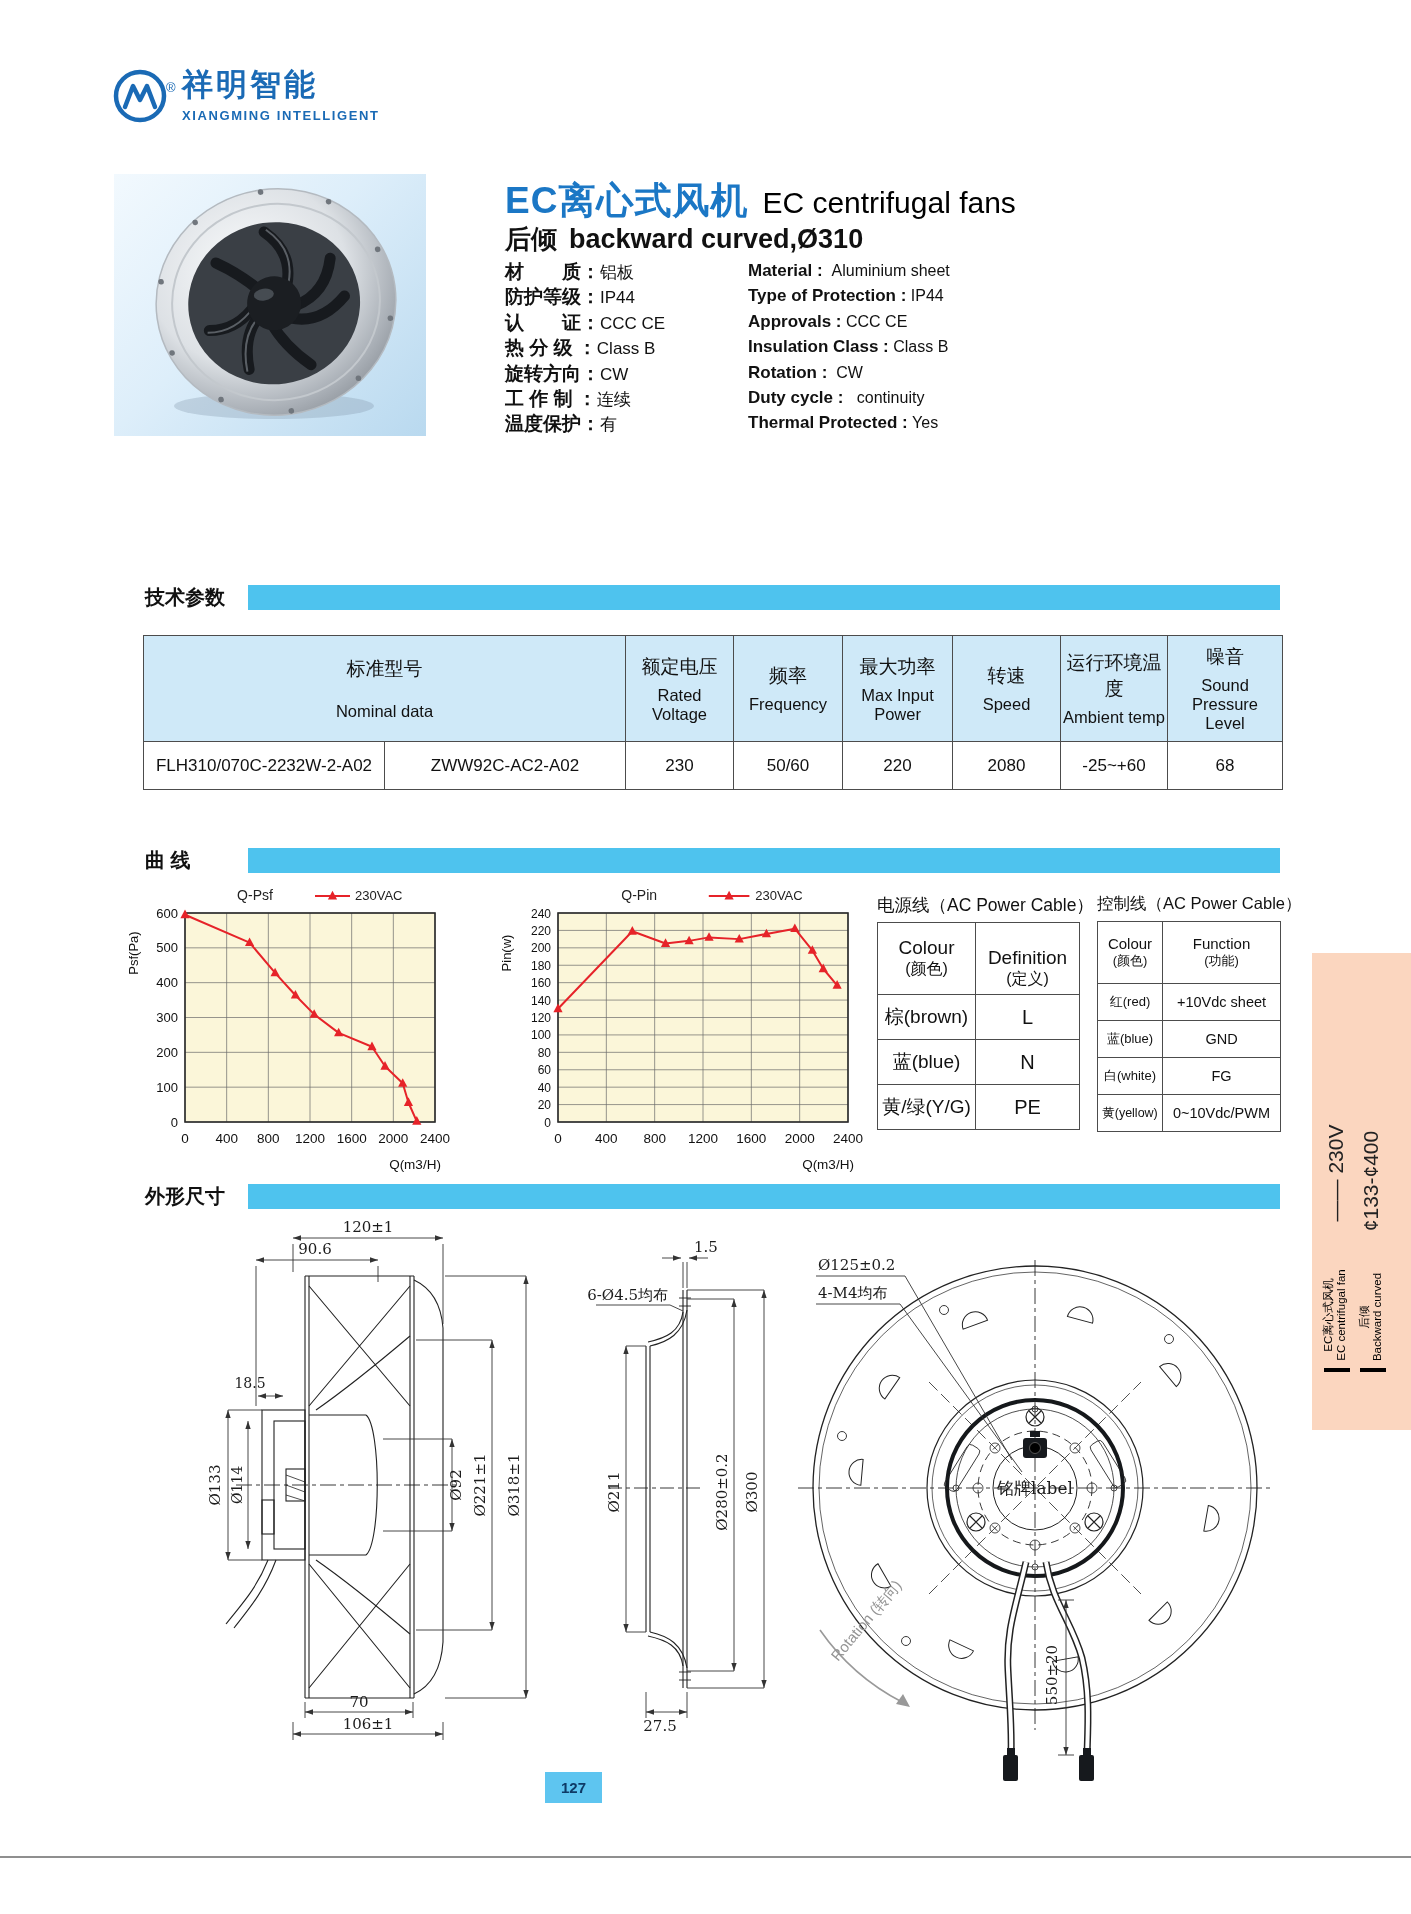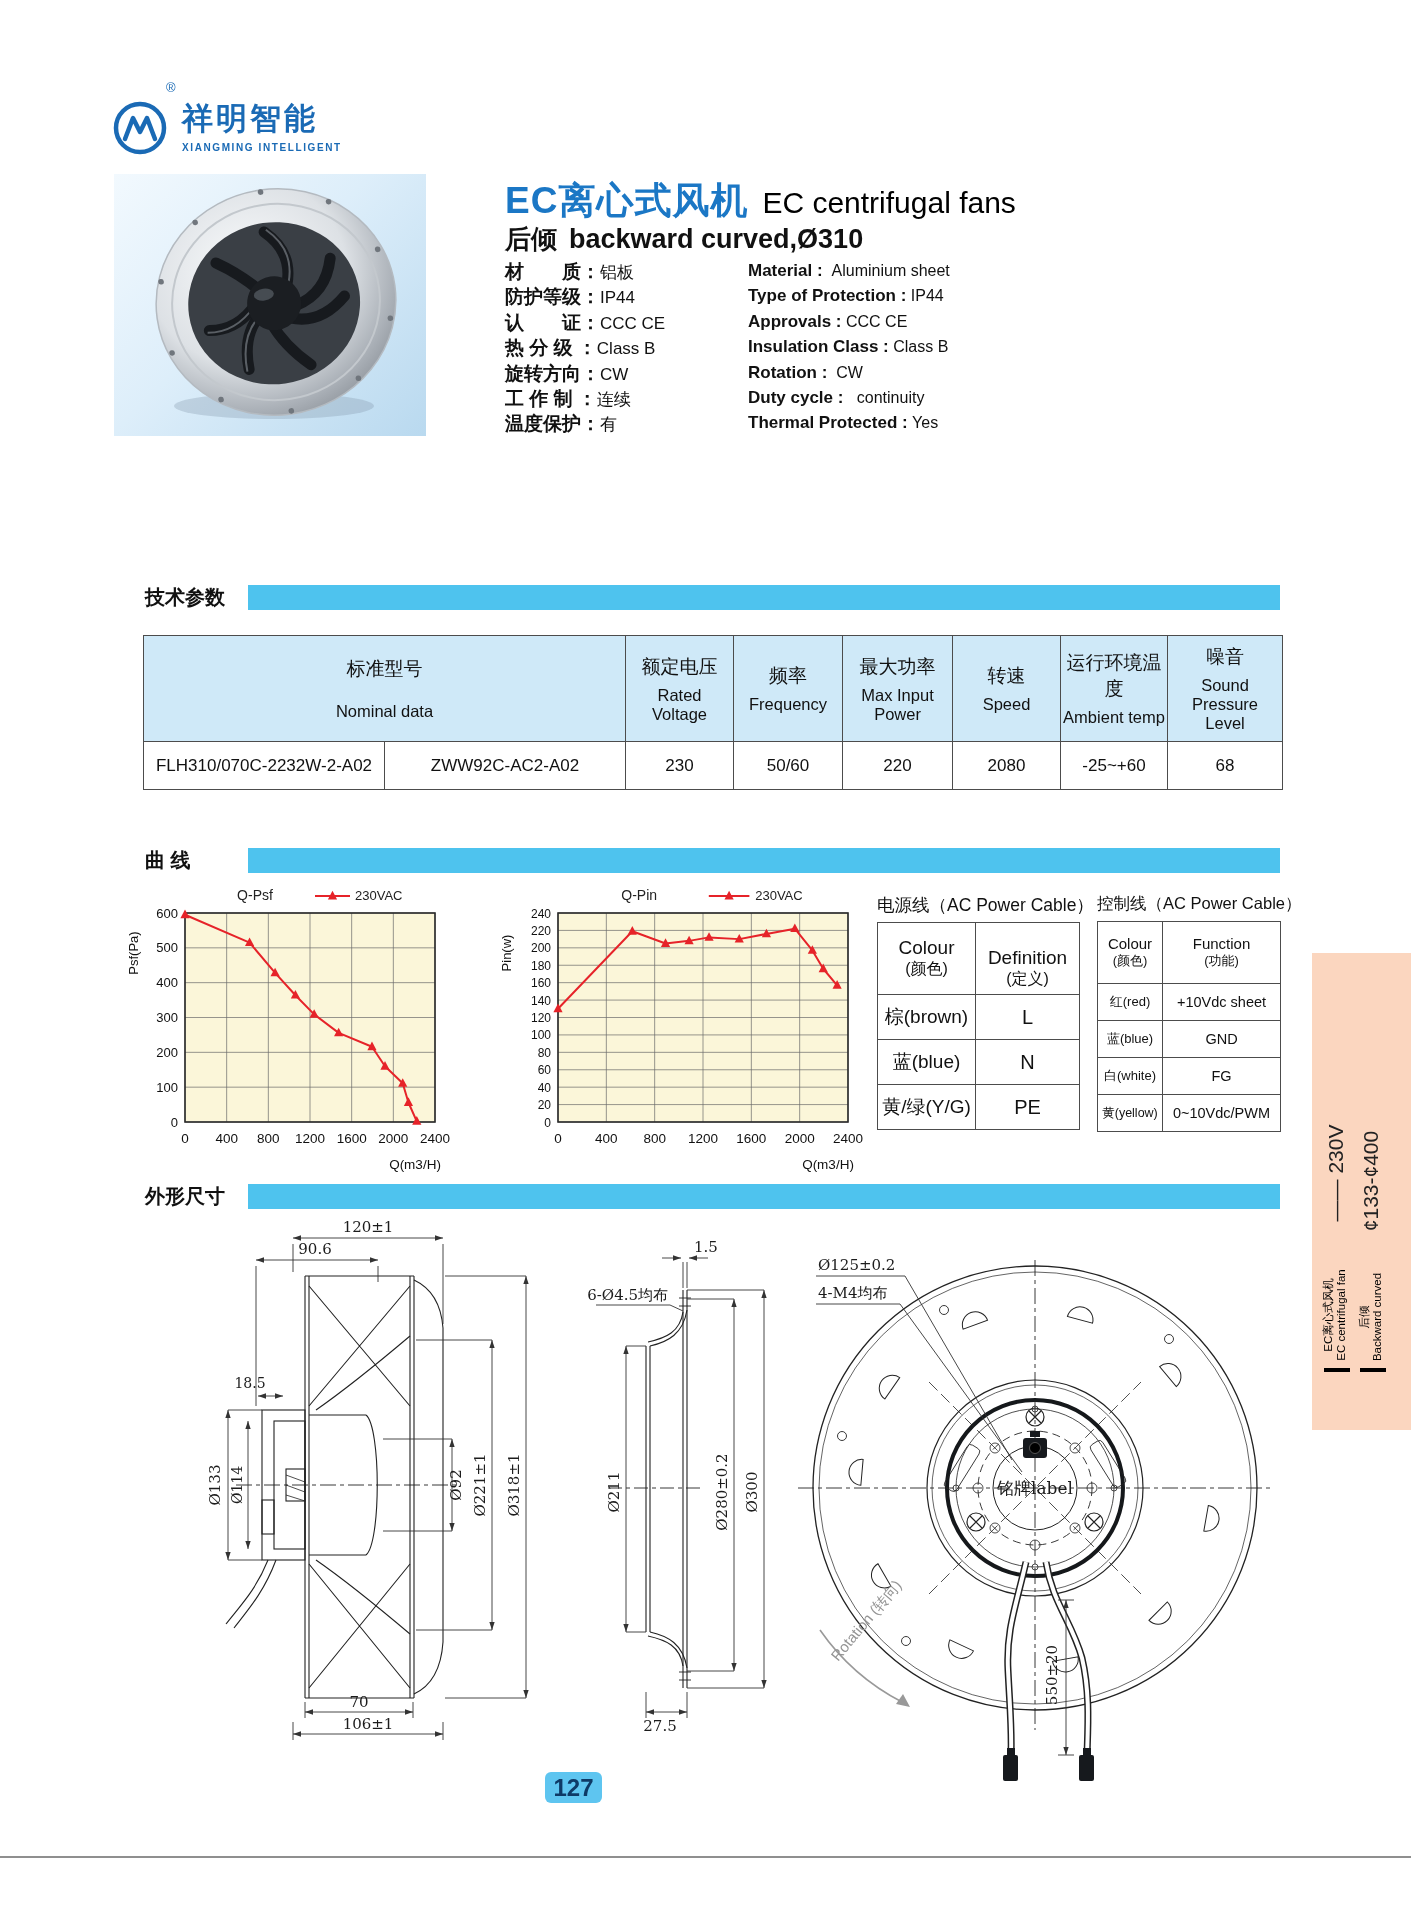--- a/index.html
+++ b/index.html
@@ -1,22 +1,22 @@
 <!DOCTYPE html>
 <html><head>
 <meta charset="utf-8">
 <style>
   html,body{margin:0;padding:0;background:#e8e8e8;}
   .page{position:relative;width:1411px;height:1914px;background:#fff;margin:0 auto;
         font-family:"Liberation Sans","DejaVu Sans",sans-serif;color:#111;overflow:hidden;}
   .abs{position:absolute;}
   
-  .logo{left:112px;top:98px;display:flex;align-items:center;gap:12px;}
+  .logo{left:112px;top:66px;display:flex;align-items:center;gap:12px;}
   .logo-text .cn{font-size:31px;font-weight:bold;color:#1a6ab5;letter-spacing:3px;line-height:34px;}
-  .logo-text .en{font-size:10px;font-weight:bold;color:#1a6ab5;letter-spacing:1.6px;margin-top:6px;}
+  .logo-text .en{font-size:13px;font-weight:bold;color:#1a6ab5;letter-spacing:1.6px;margin-top:6px;}
   .reg{position:absolute;left:166px;top:80px;font-size:13px;color:#1a6ab5;}
   
   .photo{left:114px;top:174px;width:312px;height:262px;
          background:linear-gradient(135deg,#f2f9fe 0%,#ddeefa 45%,#b9d9ef 100%);}
   
   .title-row{left:505px;top:176px;white-space:nowrap;}
   .title-cn{font-size:37px;font-weight:bold;color:#1b77c5;letter-spacing:1px;}
   .title-en{font-size:30px;color:#000;margin-left:14px;}
   .subtitle-row{left:505px;top:222px;white-space:nowrap;font-weight:bold;}
   .subtitle-cn{font-size:26px;}
@@ -45,21 +45,21 @@
   
   .cable-title{font-size:17.5px;white-space:nowrap;}
   table.cable{border-collapse:collapse;table-layout:fixed;background:#fff;}
   table.cable td{border:1.6px solid #4c4c4c;text-align:center;vertical-align:middle;}
   
   .side{left:1312px;top:953px;width:99px;height:477px;background:#fbd6bf;}
   .vtext{position:absolute;transform:rotate(-90deg);white-space:nowrap;text-align:center;}
   .sbar{position:absolute;background:#000;}
   
   .pageno{left:545px;top:1772px;width:57px;height:31px;background:#5ec5f0;color:#0e3a66;
-          font-size:24px;font-weight:bold;text-align:center;line-height:31px;border-radius:6px;}
+          font-size:15px;font-weight:bold;text-align:center;line-height:31px;}
   .footline{left:0;top:1856px;width:1411px;height:2px;background:#8f8f8f;}
   
   .dimt{font-family:"DejaVu Serif","Liberation Serif",serif;font-size:15px;fill:#1c1c1c;}
   .dimt2{font-family:"DejaVu Serif","Liberation Serif",serif;font-size:14px;fill:#1c1c1c;}
 </style>
 </head>
 <body>
 
 <div class="page">
 

